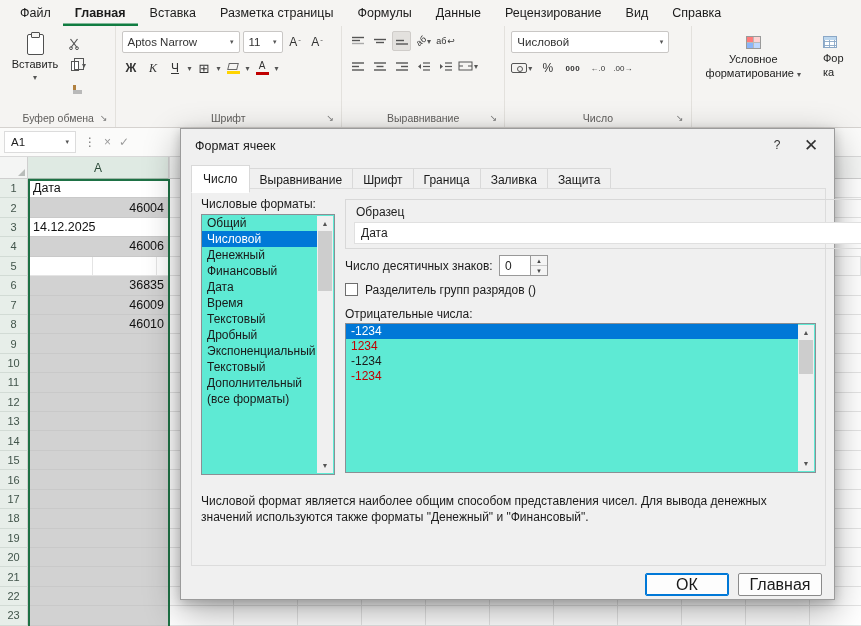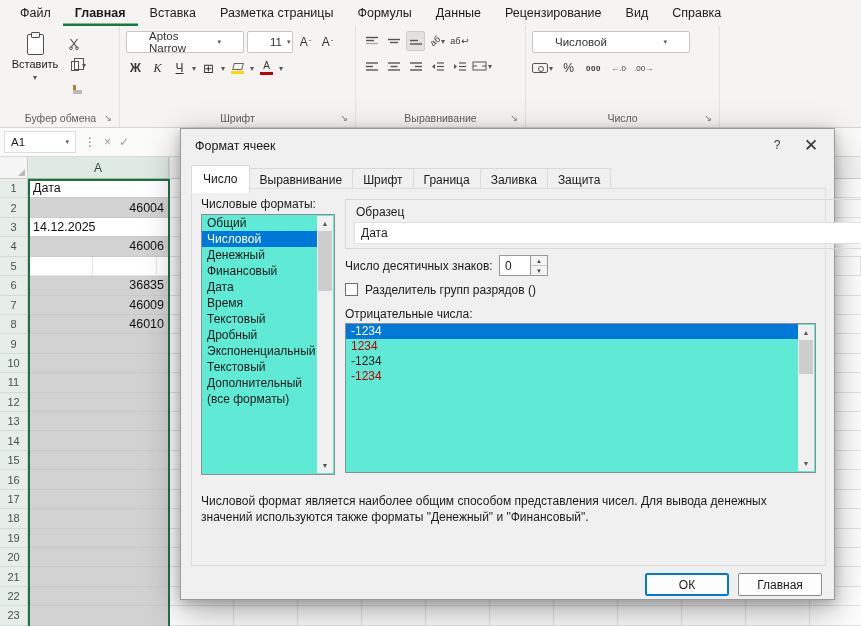--- a/index.html
+++ b/index.html
@@ -23,21 +23,21 @@
   .clip-icon{width:17px;height:21px;border:1.5px solid #505050;border-radius:2px;background:#fff;position:relative}
   .clip-icon::before{content:"";position:absolute;left:3px;top:-3px;width:7px;height:4px;border:1.5px solid #505050;background:#f5f4f2;border-radius:1px}
   .mini-col{display:flex;flex-direction:column;gap:5px;padding-top:4px}
   .mini{height:17px;display:flex;align-items:center;gap:3px;color:#444}
   .copy-icon{width:8px;height:10px;border:1px solid #555;background:#fff;position:relative;display:inline-block;margin-left:3px}
   .copy-icon::before{content:"";position:absolute;left:2px;top:-4px;width:8px;height:10px;border:1px solid #555}
   .painter-handle{display:inline-block;width:3px;height:6px;background:#b0803f;margin-left:5px}
   .painter-tip{display:inline-block;width:9px;height:4px;background:#b9b9b9;margin-left:-6px;margin-top:8px}
 
   .frow{display:flex;align-items:center;gap:3px;margin-bottom:5px}
-  .combo{background:#fff;border:1px solid #c9c7c5;border-radius:2px;height:22px;display:flex;align-items:center;padding:0 22px;font-size:11.5px;color:#333}
+  .combo{background:#fff;border:1px solid #c9c7c5;border-radius:2px;height:22px;display:flex;align-items:center;padding:0 5px;font-size:11.5px;color:#333}
   .caret{margin-left:auto;font-size:7px;color:#555;padding-left:5px}
   .sbtn{min-width:19px;height:20px;display:flex;align-items:center;justify-content:center;font-size:12px;color:#333;gap:1px;border-radius:2px}
   .sbtn.on{background:#e3e1de;border:1px solid #cfccc9}
   .tiny{font-size:8px;color:#555}
   .b{font-weight:bold}
   .i{font-style:italic;font-family:"Liberation Serif",serif}
   .u{text-decoration:underline}
   .stack{display:flex;flex-direction:column;align-items:center;line-height:1}
   .bar{display:block;width:13px;height:3px;margin-top:1px}
   .ico svg{display:block}
@@ -102,21 +102,21 @@
   .numfield{width:32px;height:21px;background:#fff;border:1px solid #999;font-size:12px;display:flex;align-items:center;padding:0 5px}
   .spin{width:17px;height:21px;border:1px solid #999;border-left:none;display:flex;flex-direction:column;background:#f4f4f4}
   .spin span{flex:1;display:flex;align-items:center;justify-content:center;font-size:6px;color:#444}
   .spin span:first-child{border-bottom:1px solid #c9c9c9}
 
   .chkrow{position:absolute;left:164px;top:154px;display:flex;align-items:flex-start;gap:7px}
   .chk{width:13px;height:13px;background:#fff;border:1px solid #6e6e6e}
 
   .descr{position:absolute;left:20px;top:364px;width:606px;font-size:12px;line-height:1.35;color:#1a1a1a}
   .dlg-btns{position:absolute;right:12px;top:444px;display:flex;gap:9px}
-  .btn{width:84px;height:23px;background:#fdfdfd;border:1px solid #8a8a8a;border-radius:2px;font-size:12px;display:flex;align-items:center;justify-content:center;color:#1a1a1a}
+  .btn{width:84px;height:23px;background:#fdfdfd;border:1px solid #8a8a8a;border-radius:2px;font-size:16px;display:flex;align-items:center;justify-content:center;color:#1a1a1a}
   .btn.default{border-color:#0078d7;box-shadow:inset 0 0 0 1px #0078d7}
 </style>
 </head>
 <body>
 
 <div class="tabs-row">
 
     <div class="tab">Файл</div>
 
     <div class="tab active">Главная</div>
@@ -330,20 +330,37 @@
           </span>
       </div>
     </div>
     <div class="glabel">
         <span>Число</span>
         <span class="launcher">↘</span>
       </div>
   </div>
 
   <div class="group" style="flex:1;border-right:none">
+    <div class="gc">
+      <div class="bigbtn">
+        <span class="cf-icon">
+            <span style="background:#ff7b7b"></span>
+            <span style="background:#ffd2d2"></span>
+            <span style="background:#8ab4f8"></span>
+            <span style="background:#bdd7ff"></span>
+          </span>
+        <span style="margin-top:3px">Условное</span>
+        <span><span>форматирование</span> <span class="tiny">▾</span></span>
+      </div>
+      <div class="bigbtn" style="width:38px;overflow:hidden;align-items:flex-start;text-align:left">
+        <span class="tbl-icon"></span>
+        <span style="margin-top:3px">Фор</span>
+        <span>ка</span>
+      </div>
+    </div>
     <div class="glabel"></div>
   </div>
 </div>
 
 <div class="fbar">
   <div class="namebox">
       <span>A1</span>
       <span class="caret">▾</span>
     </div>
   <span class="fdots">⋮</span>

